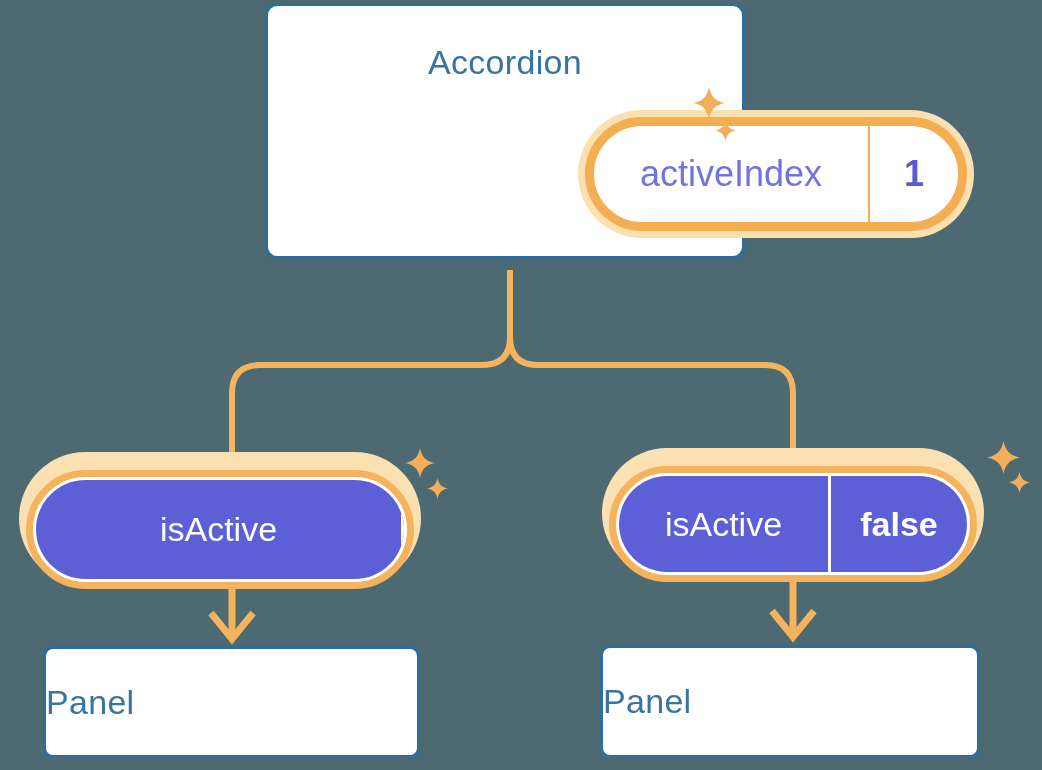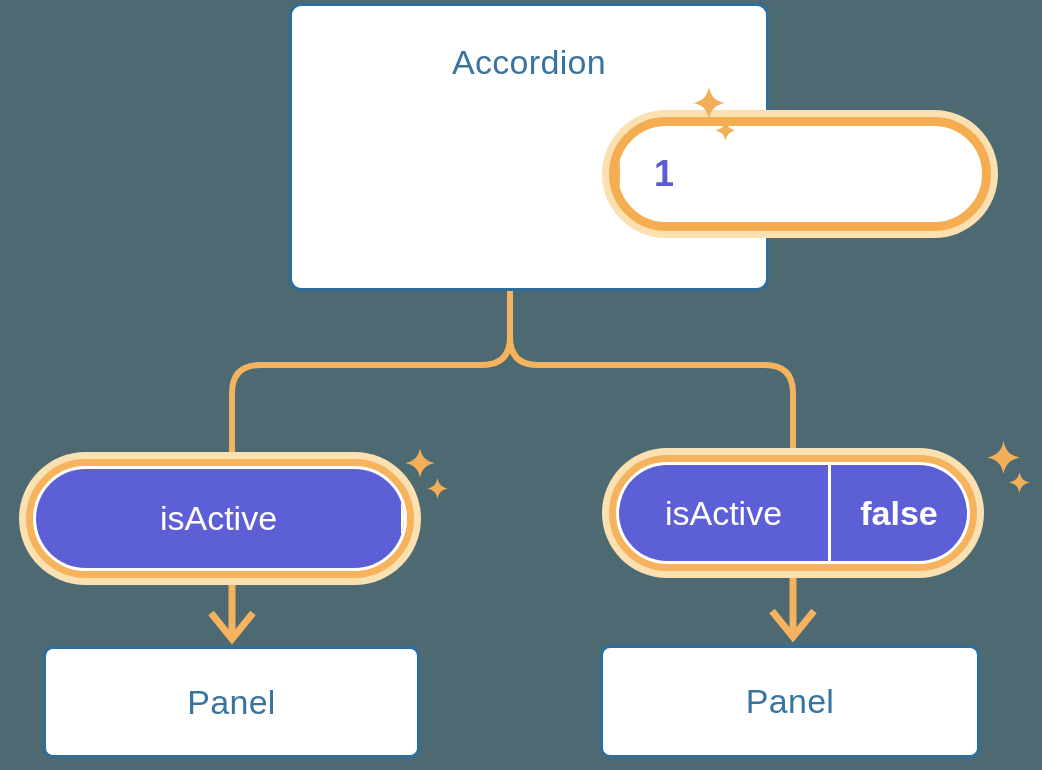--- a/index.html
+++ b/index.html
@@ -32,22 +32,22 @@
   .connectors path.branch { stroke-width:6; }
   .connectors path.arrow-shaft { stroke-width:7; }
   .connectors path.arrow-head { stroke-width:7; stroke-linejoin:miter; }
 
   .node-card {
     position:absolute; box-sizing:border-box;
     background:var(--card-bg);
     border:3px solid var(--card-border);
     border-radius:12px;
   }
-  .root-card { left:265px; top:3px; width:480px; height:288px;margin-left:24px; }
-  .panel-card { display:flex; align-items:center; justify-content:center; border-radius:10px; }
+  .root-card { left:265px; top:3px; width:480px; height:256px; }
+  .panel-card { display:flex; align-items:center; justify-content:flex-start; border-radius:10px; }
   .panel-left  { left:43px;  top:646px; width:377px; height:112px; }
   .panel-right { left:600px; top:645px; width:380px; height:113px; }
 
   .node-title { color:var(--card-text); font-size:34px; font-weight:500; letter-spacing:0.3px; }
   .root-title { position:absolute; left:0; right:0; top:37px; text-align:center; }
 
   
   .state-pill {
     position:absolute; left:310px; top:104px; width:396px; height:128px;
     box-sizing:border-box; background:var(--orange-glow);
@@ -67,21 +67,21 @@
   
   .prop-pill {
     position:absolute; box-sizing:border-box;
     background:var(--orange-glow); border-radius:999px; padding:7px;
   }
   .prop-left  { left:19px;  top:452px; width:402px; height:133px; }
   .prop-right { left:602px; top:448px; width:382px; height:130px; }
   .prop-mid {
     width:100%; height:100%; box-sizing:border-box;
     border:7px solid var(--orange-ring-soft); background:var(--card-bg);
-    border-radius:999px; padding:3px;
+    border-radius:999px; padding:3px;margin-top:11px;
   }
   .prop-inner {
     width:100%; height:100%; box-sizing:border-box;
     background:var(--pill-purple); border-radius:999px;
     display:flex; overflow:hidden;
   }
   .prop-name-cell { flex:1; display:flex; align-items:center; justify-content:center;
     color:var(--pill-text); font-size:34px; }
   .prop-divider { width:3px; background:var(--pill-text); }
   .prop-value-cell { display:flex; align-items:center; justify-content:center;
@@ -107,20 +107,21 @@
     <g>
       <path class="arrow-shaft" d="M793 577 V634"></path>
       <path class="arrow-head" d="M772 611 L793 637 L814 611"></path>
     </g>
   </svg>
 
   <div class="node-card root-card">
     <div class="node-title root-title">Accordion</div>
     <div class="state-pill">
       <div class="state-mid">
+        <div class="state-name-cell">activeIndex</div>
         <div class="state-divider"></div>
         <div class="state-value-cell">1</div>
       </div>
     </div>
   </div>
 
   <svg class="sparkle" style="left:693px; top:87px;" width="32" height="32" viewBox="0 0 24 24">
       <path d="M12 0C13.4 7.2 16.8 10.6 24 12C16.8 13.4 13.4 16.8 12 24C10.6 16.8 7.2 13.4 0 12C7.2 10.6 10.6 7.2 12 0Z"></path>
     </svg>
   <svg class="sparkle" style="left:715px; top:120px;" width="21" height="21" viewBox="0 0 24 24">

